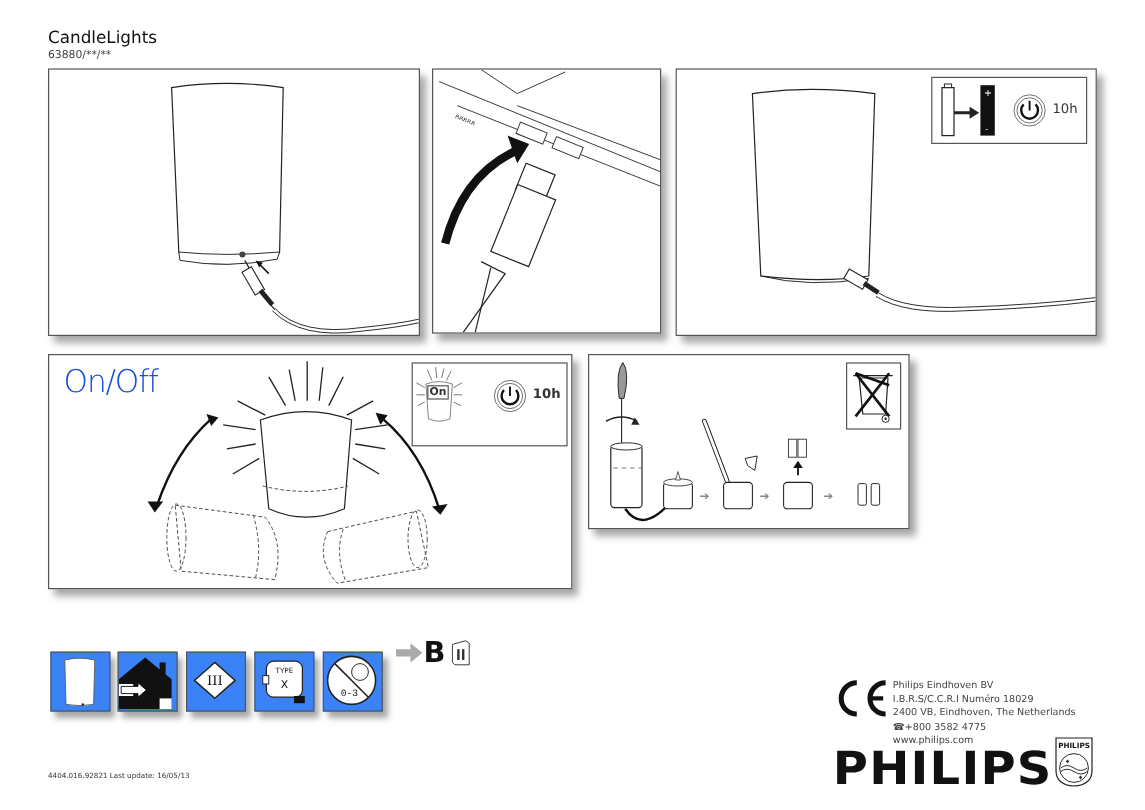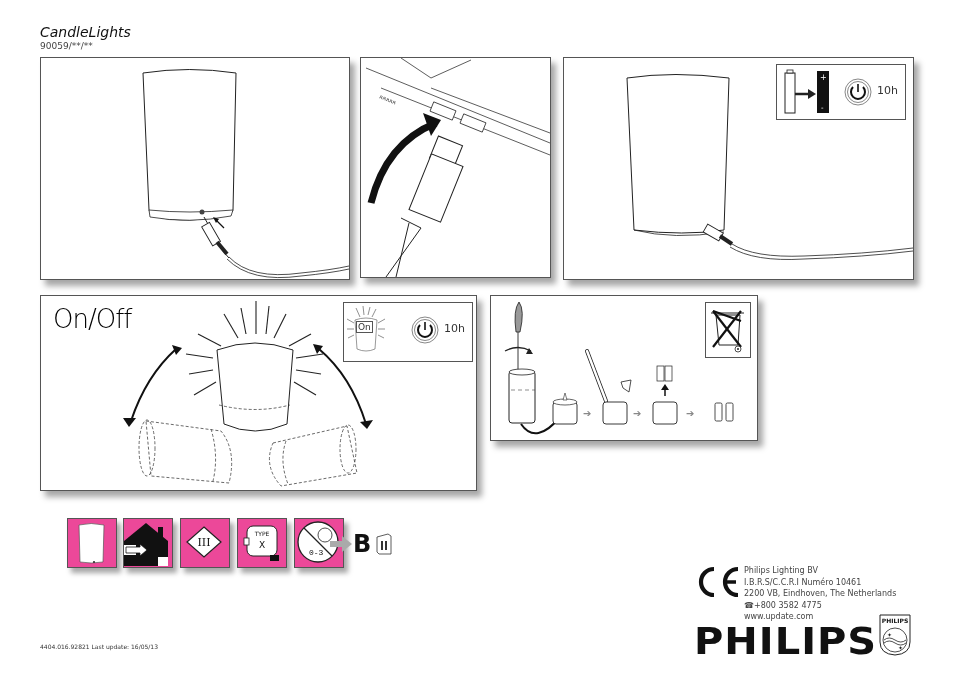--- a/index.html
+++ b/index.html
@@ -1,34 +1,34 @@
 <!DOCTYPE html>
 <html><head>
 <meta charset="utf-8">
 <style>
   html,body{margin:0;padding:0;background:#fff;}
   body{width:954px;height:675px;position:relative;overflow:hidden;font-family:"DejaVu Sans",sans-serif;color:#222;}
   .abs{position:absolute;}
   .frame{position:absolute;background:#fff;border:1.5px solid #555;box-shadow:5px 6px 6px rgba(0,0,0,0.35);box-sizing:border-box;}
-  .title{left:40px;top:24px;font-size:14px;font-style:italic;color:#111;font-family:"DejaVu Sans",sans-serif;}
+  .title{left:40px;top:24px;font-size:14px;color:#111;font-family:"DejaVu Sans",sans-serif;}
   .subtitle{left:40px;top:41px;font-size:9px;color:#444;}
-  .onoff{position:absolute;left:12px;top:8px;font-size:26px;font-weight:300;color:#000000;font-family:"DejaVu Sans",sans-serif;letter-spacing:-1px;}
+  .onoff{position:absolute;left:12px;top:8px;font-size:26px;font-weight:300;color:#1d4ed8;font-family:"DejaVu Sans",sans-serif;letter-spacing:-1px;}
   .inset{position:absolute;border:1.5px solid #555;background:#fff;box-sizing:border-box;}
   .hours{font-size:11px;color:#333;}
-  .icon-box{position:absolute;top:518px;width:50px;height:50px;border:1.5px solid #555;background:#ec4899;box-sizing:border-box;box-shadow:4px 5px 5px rgba(0,0,0,0.35);margin-left:25px;}
+  .icon-box{position:absolute;top:543px;width:50px;height:50px;border:1.5px solid #555;background:#3b82f6;box-sizing:border-box;box-shadow:4px 5px 5px rgba(0,0,0,0.35);}
   .company{left:744px;top:565px;font-size:8px;line-height:11.5px;color:#444;}
   .philips-logo{left:694px;top:618px;font-size:40px;font-weight:bold;letter-spacing:1px;color:#111;font-family:"DejaVu Sans",sans-serif;transform:scaleY(0.95);}
   .footer{left:40px;top:643px;font-size:6px;color:#333;}
   svg{display:block;}
 </style>
 </head>
 <body>
 
 <div class="abs title">CandleLights</div>
-<div class="abs subtitle">90059/**/**</div>
+<div class="abs subtitle">63880/**/**</div>
 
 <div class="frame" style="left:40px;top:57px;width:310px;height:223px;">
   <svg width="308" height="221" viewBox="0 0 308 221">
     <path d="M102 15 Q148 8 195 15 L192 152 Q190 160 148 162 Q110 162 108 152 Z" fill="#fff" stroke="#222" stroke-width="1"></path>
     <path d="M108 152 Q148 156 192 152 L190 158 Q148 166 109 159 Z" fill="#fff" stroke="#222" stroke-width="0.8"></path>
     <circle cx="161" cy="154" r="2.5" fill="#444"></circle>
     <path d="M163 159 L172 175 L181 192 L188 200" fill="none" stroke="#222" stroke-width="1"></path>
     <rect x="165" y="165" width="9" height="22" transform="rotate(-30 170 175)" fill="#fff" stroke="#222" stroke-width="0.9"></rect>
     <path d="M176 184 L186 196" stroke="#222" stroke-width="4"></path>
     <path d="M188 199 Q210 222 260 215 Q290 212 308 208" fill="none" stroke="#222" stroke-width="0.8"></path>
@@ -113,21 +113,21 @@
     <path d="M272 48 L282 50 L276 58 Z" fill="#111"></path>
     <g fill="none" stroke="#444" stroke-width="0.8" stroke-dasharray="3,2">
       <path d="M105 125 L180 135 Q196 155 188 187 L110 180 Z"></path>
       <ellipse cx="106" cy="152" rx="8" ry="28"></ellipse>
       <path d="M170 133 Q178 160 172 185"></path>
       <path d="M232 147 L306 130 L316 177 L240 190 Q222 170 232 147 Z"></path>
       <ellipse cx="307" cy="153" rx="8" ry="24"></ellipse>
       <path d="M245 145 Q238 165 247 188"></path>
     </g>
   </svg>
-  <div class="inset" style="left:302px;top:6px;width:130px;height:60px;">
+  <div class="inset" style="left:302px;top:6px;width:130px;height:70px;font-weight:bold;">
     <svg width="40" height="50" viewBox="0 0 40 50" style="position:absolute;left:2px;top:2px;">
       <g stroke="#444" stroke-width="0.6">
         <line x1="14" y1="12" x2="10" y2="3"></line>
           <line x1="18" y1="10" x2="17" y2="1"></line>
           <line x1="22" y1="10" x2="24" y2="2"></line>
           <line x1="26" y1="12" x2="30" y2="4"></line>
         <line x1="8" y1="18" x2="1" y2="14"></line>
           <line x1="32" y1="18" x2="39" y2="14"></line>
         <line x1="8" y1="24" x2="1" y2="24"></line>
           <line x1="32" y1="24" x2="39" y2="24"></line>
@@ -239,25 +239,25 @@
 </div>
 
 <div class="abs" style="left:694px;top:566px;">
   <svg width="46" height="32" viewBox="0 0 46 32">
     <path d="M20 3 A13 13 0 1 0 20 29" fill="none" stroke="#111" stroke-width="4.2"></path>
     <path d="M44 3 A13 13 0 1 0 44 29" fill="none" stroke="#111" stroke-width="4.2"></path>
     <line x1="31" y1="16" x2="42" y2="16" stroke="#111" stroke-width="3.5"></line>
   </svg>
 </div>
 <div class="abs company">
-  <div>Philips Lighting BV</div>
-  <div>I.B.R.S/C.C.R.I Numéro 10461</div>
-  <div>2200 VB, Eindhoven, The Netherlands</div>
+  <div>Philips Eindhoven BV</div>
+  <div>I.B.R.S/C.C.R.I Numéro 18029</div>
+  <div>2400 VB, Eindhoven, The Netherlands</div>
   <div><span>☎</span><span>+800 3582 4775</span></div>
-  <div>www.update.com</div>
+  <div>www.philips.com</div>
 </div>
 <div class="abs philips-logo">PHILIPS</div>
 <div class="abs" style="left:879px;top:614px;">
   <svg width="32" height="42" viewBox="0 0 32 42">
     <path d="M1 1 L31 1 L31 28 Q31 40 16 41 Q1 40 1 28 Z" fill="#fff" stroke="#222" stroke-width="1"></path>
     <text x="16" y="9" font-size="6" font-weight="bold" text-anchor="middle" fill="#111">PHILIPS</text>
     <circle cx="16" cy="26" r="12" fill="none" stroke="#222" stroke-width="0.8"></circle>
     <path d="M5 26 Q10 22 16 26 Q22 30 27 26" fill="none" stroke="#222" stroke-width="0.8"></path>
     <path d="M5 29 Q10 25 16 29 Q22 33 27 29" fill="none" stroke="#222" stroke-width="0.8"></path>
     <text x="8" y="23" font-size="6" fill="#222">✦</text>

